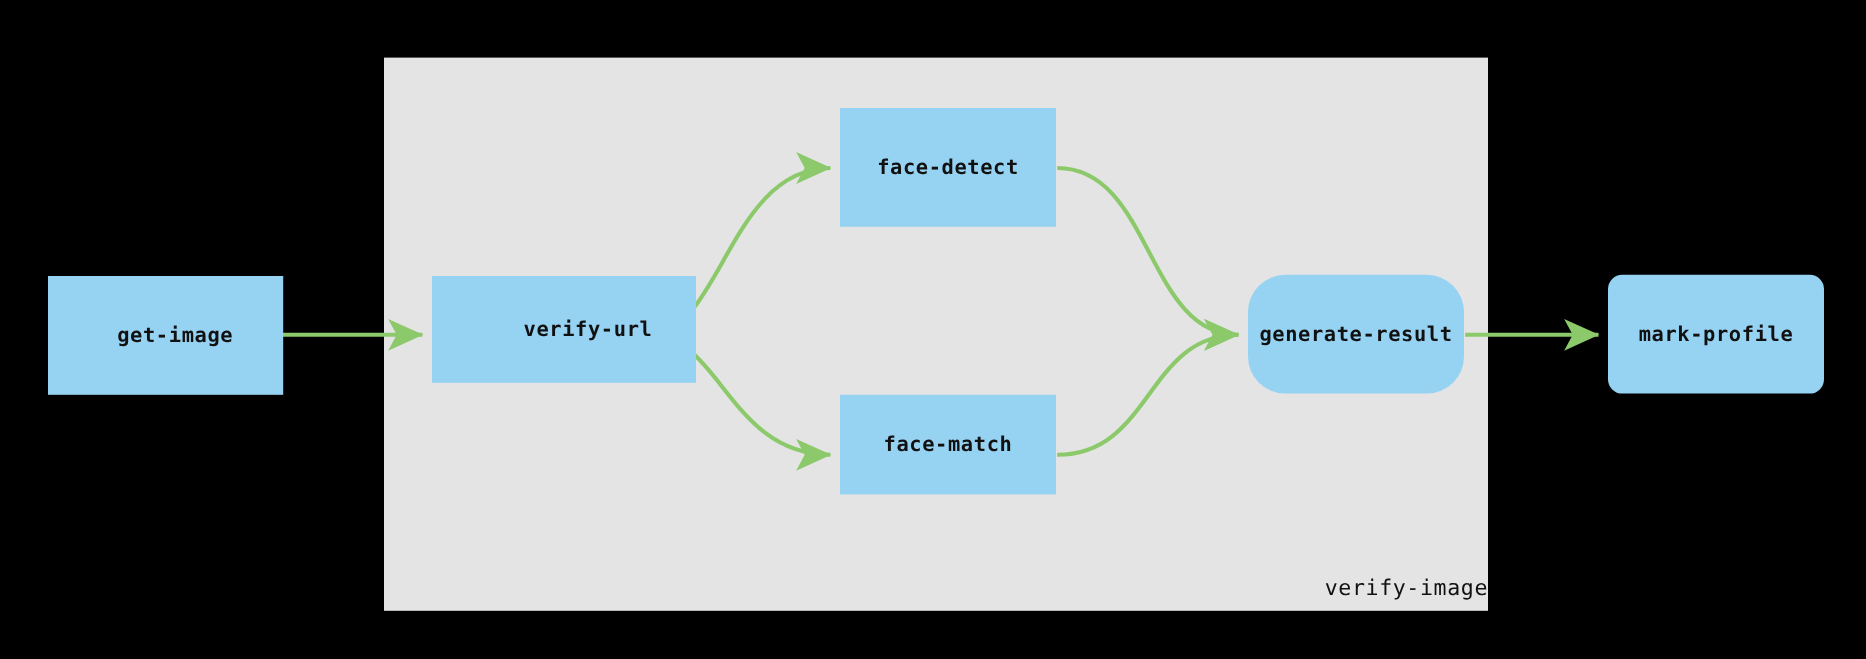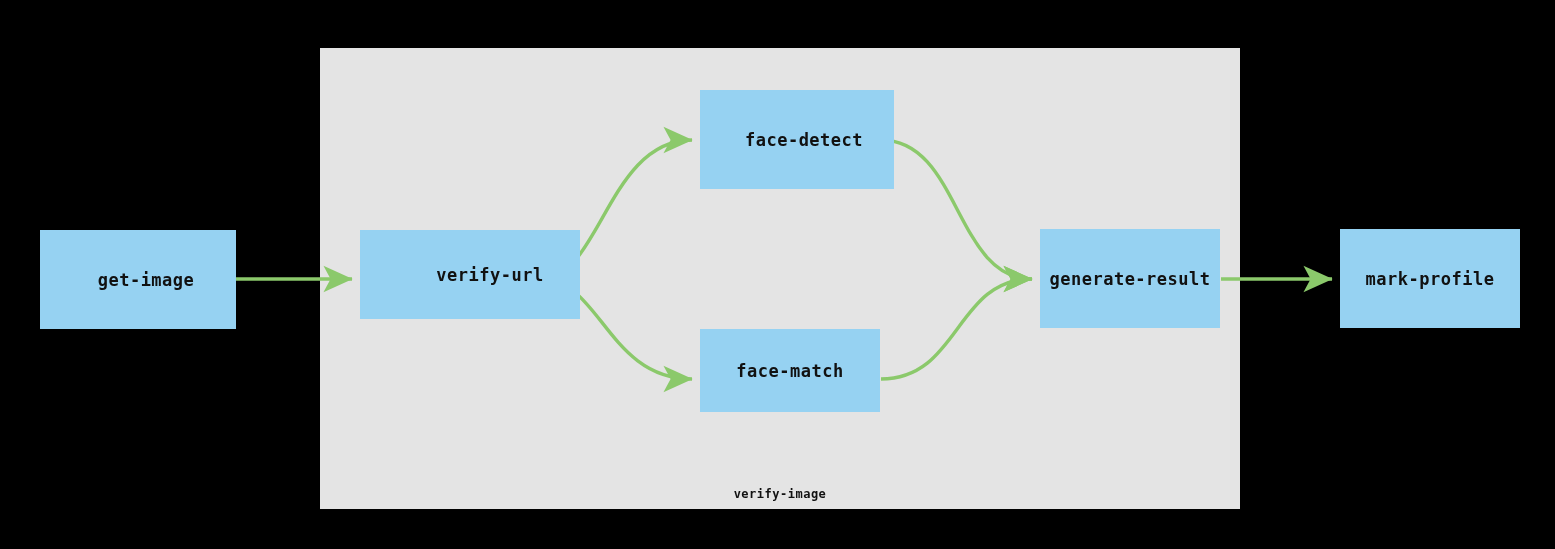--- a/index.html
+++ b/index.html
@@ -21,23 +21,23 @@
     top: 48px;
     width: 920px;
     height: 461px;
     background: #e4e4e4;
   }
   .subgraph-label {
     position: absolute;
     left: 0;
     right: 0;
     bottom: 8px;
-    text-align: center;
-    font-size: 12px;
-    font-weight: bold;
+    text-align: right;
+    font-size: 18px;
+    font-weight: normal;
     color: #111111;
     letter-spacing: 0.5px;
   }
   .node {
     position: absolute;
     background: #96d2f2;
     display: flex;
     align-items: center;
     justify-content: center;
     color: #111111;
@@ -82,29 +82,29 @@
   </svg>
 
   <div class="node" style="left:40px;  top:230px; width:180px; height:99px;padding-left:16px;">
     <span>get-image</span>
   </div>
 
   <div class="node" style="left:360px; top:230px; width:180px; height:89px;padding-left:40px;">
     <span>verify-url</span>
   </div>
 
-  <div class="node" style="left:700px; top:90px;  width:180px; height:99px;padding-left:14px;">
+  <div class="node" style="left:700px; top:90px;  width:180px; height:99px;">
     <span>face-detect</span>
   </div>
 
   <div class="node" style="left:700px; top:329px; width:180px; height:83px;">
     <span>face-match</span>
   </div>
 
-  <div class="node" style="left:1040px; top:229px; width:180px; height:99px;">
+  <div class="node" style="left:1040px; top:229px; width:180px; height:99px;border-radius:31px;">
     <span>generate-result</span>
   </div>
 
-  <div class="node" style="left:1340px; top:229px; width:180px; height:99px;">
+  <div class="node" style="left:1340px; top:229px; width:180px; height:99px;border-radius:12px;">
     <span>mark-profile</span>
   </div>
 
 </div>
 
 </body></html>

